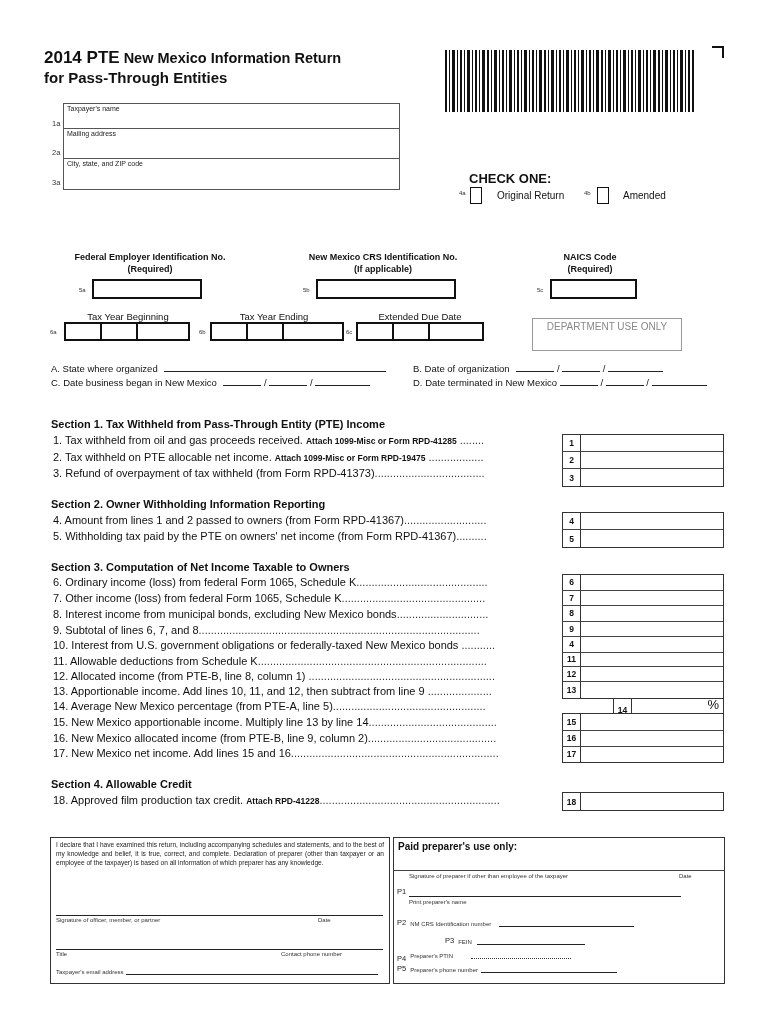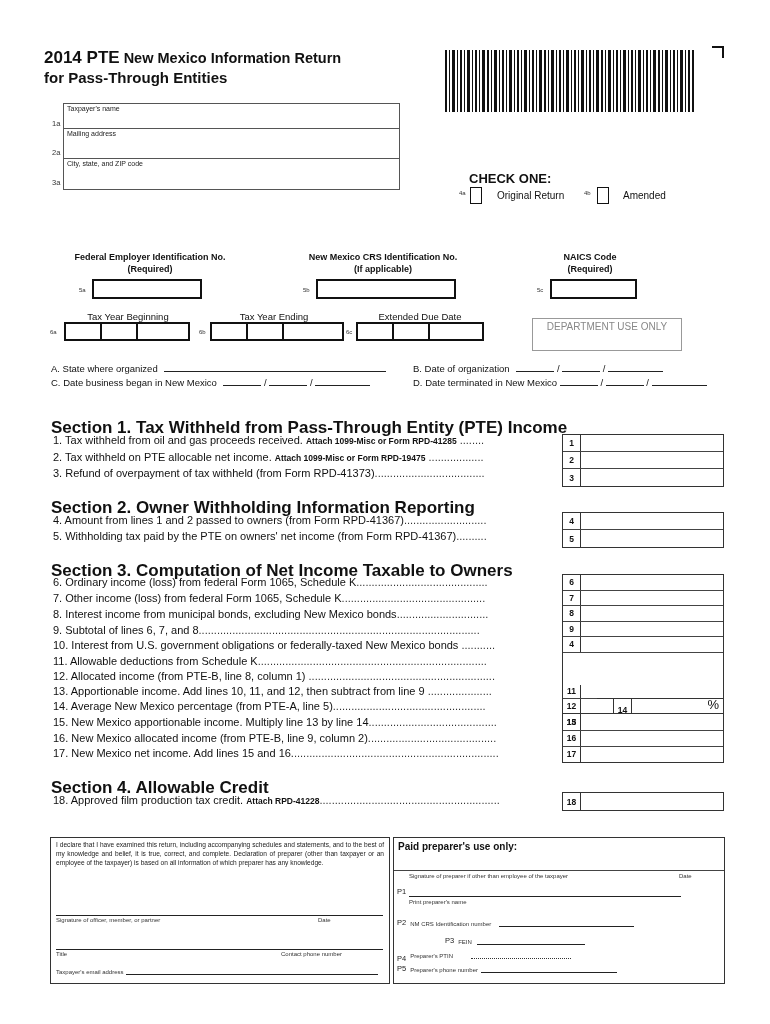--- a/index.html
+++ b/index.html
@@ -26,21 +26,21 @@
   .hdr { font-size: 9px; font-weight: bold; text-align: center; line-height: 12px; }
   .idbox { height: 20px; border: 2.5px solid #111; background: #fff; }
   .datebox { height: 19px; border: 2.5px solid #111; display: flex; background: #fff; }
   .datebox div { border-right: 2px solid #111; }
   .datebox div:last-child { border-right: none; flex: 1; }
   .datehdr { font-size: 9.5px; text-align: center; }
   .dept { left: 532px; top: 318px; width: 150px; height: 33px; border: 1px solid #999; color: #888; font-size: 10px; text-align: center; padding-top: 2px; }
 
   .qline { font-size: 9.5px; white-space: nowrap; }
 
-  .sec-title { font-size: 17px; font-weight: bold; }
+  .sec-title { font-size: 11px; font-weight: bold; }
   .line { font-size: 11px; white-space: nowrap; position: absolute; left: 53px; }
   .line .small { font-size: 8.5px; font-weight: bold; }
   .dots { color: #333; }
   .amt-table { position: absolute; left: 562px; width: 162px; border: 1.5px solid #333; }
   .amt-row { display: flex; height: 17px; border-bottom: 1px solid #444; }
   .amt-row:last-child { border-bottom: none; }
   .amt-num { width: 18px; border-right: 1.5px solid #333; font-size: 8.5px; font-weight: bold; display: flex; align-items: center; justify-content: center; }
   .amt-val { flex: 1; background: #fff; }
 
   .decl { left: 50px; top: 837px; width: 340px; height: 147px; border: 1.5px solid #333; }
@@ -293,21 +293,21 @@
       <div class="amt-val"></div>
     </div>
   <div class="amt-row" style="height:15.5px;">
       <div class="amt-num">9</div>
       <div class="amt-val"></div>
     </div>
   <div class="amt-row" style="height:15.5px;">
       <div class="amt-num">4</div>
       <div class="amt-val"></div>
     </div>
-  <div class="amt-row" style="height:14px;margin-top:32px;">
+  <div class="amt-row" style="height:14px;">
       <div class="amt-num">11</div>
       <div class="amt-val"></div>
     </div>
   <div class="amt-row" style="height:15.5px;">
       <div class="amt-num">12</div>
       <div class="amt-val"></div>
     </div>
   <div class="amt-row" style="height:15.5px;">
       <div class="amt-num">13</div>
       <div class="amt-val"></div>

